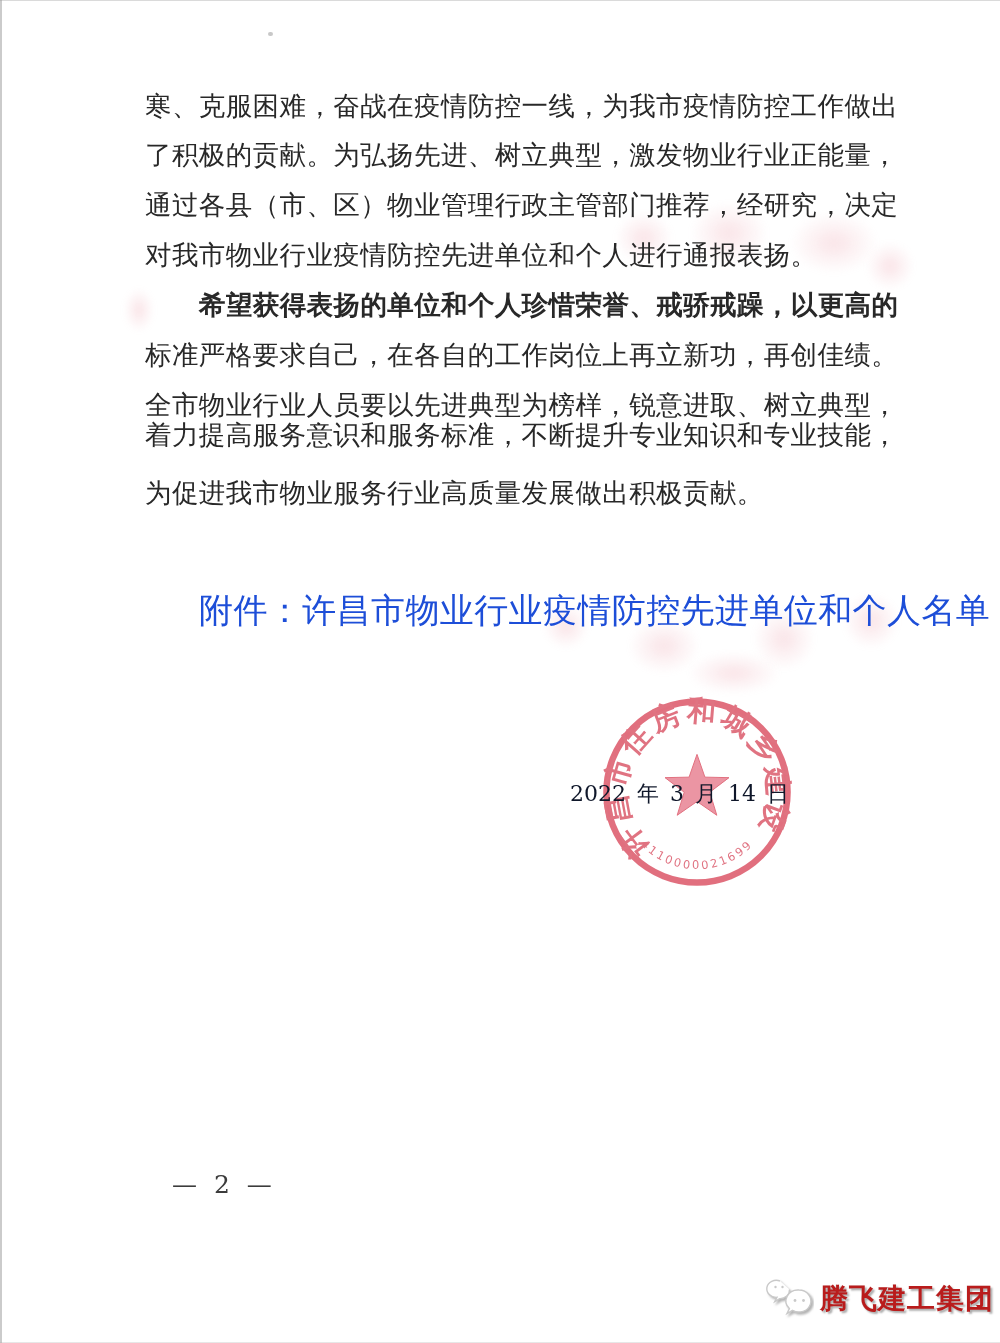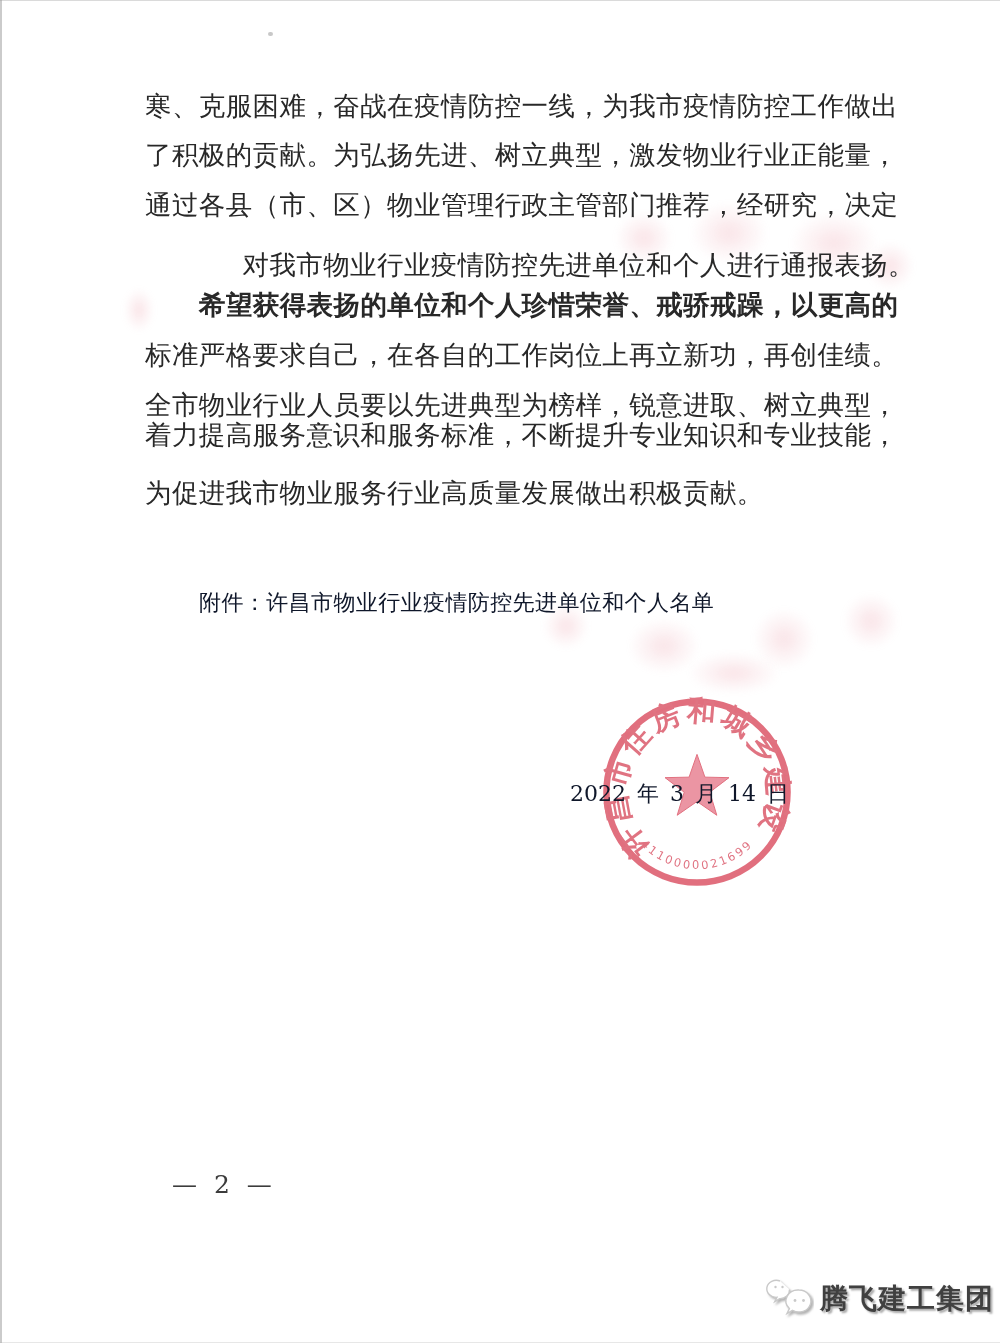--- a/index.html
+++ b/index.html
@@ -31,26 +31,26 @@
   .line {
     position: absolute;
     left: 145px;
     width: 770px;
     font-size: 26.5px;
     letter-spacing: 0.4px;
     color: #282828;
     white-space: nowrap;
   }
   .l1 { top:  88px; } .l2 { top: 137px; } .l3 { top: 187px; }
-  .l4 { top: 247px; text-align: right; } .l5 { top: 287px; left: 199px; font-weight: bold; }
+  .l4 { top: 237px; } .l5 { top: 287px; left: 199px; font-weight: bold; }
   .l6 { top: 337px; } .l7 { top: 387px; } .l8 { top: 417px; } .l9 { top: 475px; }
 
   .attachment {
     position: absolute; left: 199px; top: 588px;
-    font-size: 22px; letter-spacing: 0.4px; color: #0f172a; white-space: nowrap;
+    font-size: 34px; letter-spacing: 0.4px; color: #1d4ed8; white-space: nowrap;
   }
 
   .date {
     position: absolute; left: 570px; top: 779px;
     font-size: 22px; color: #0f172a; word-spacing: 4px; white-space: nowrap;
     z-index: 6;
   }
 
   .pagenum {
     position: absolute; left: 172px; top: 1170px;
@@ -67,21 +67,21 @@
   }
 
   
   .watermark {
     position: absolute; left: 766px; top: 1278px;
     display: flex; align-items: center; gap: 6px;
     z-index: 7;
   }
   .watermark-label {
     font-size: 28px; font-weight: bold;
-    color: #404040;
+    color: #b91c1c;
     text-shadow: 2px 2px 2px #ababab, -0.5px -0.5px 0 #e8e8e8;
     letter-spacing: 1px; white-space: nowrap;
   }
 </style>
 </head>
 <body>
 
 <div class="page">
 
   <div class="edge-left"></div>

